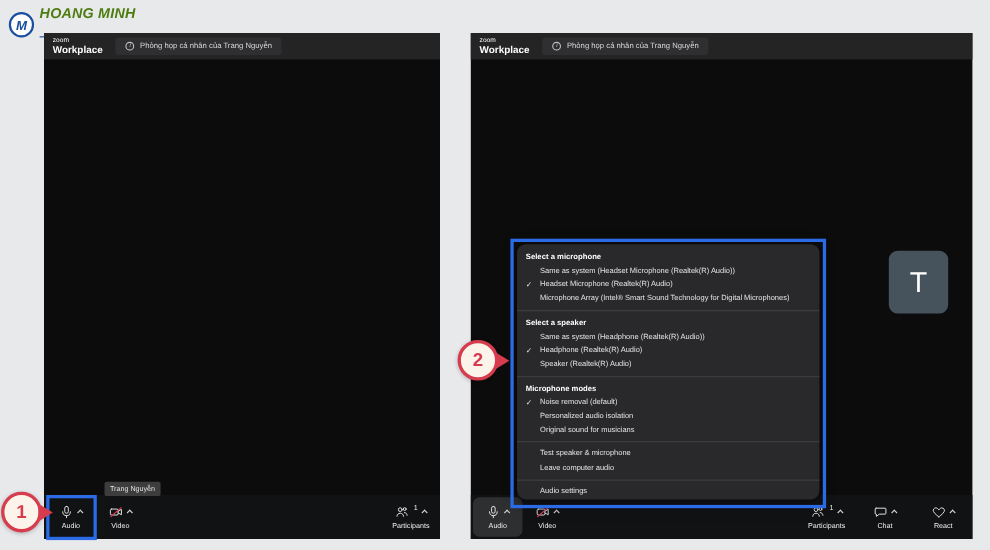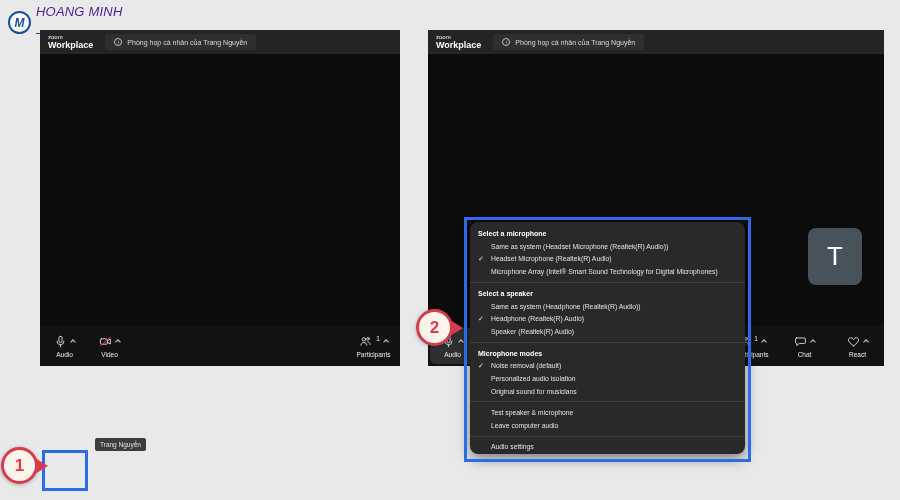--- a/index.html
+++ b/index.html
@@ -4,28 +4,28 @@
 <style>
   * { margin:0; padding:0; box-sizing:border-box; }
   body { background:#cfd0d2; font-family:"Liberation Sans", sans-serif; }
   #screen { position:relative; width:900px; height:500px; background:#e8e9ea; overflow:hidden; }
 
   
   .logo { position:absolute; left:8px; top:4px; display:flex; align-items:center; gap:5px; }
   .logo-mark { width:23px; height:23px; border:2px solid #1a4fa0; border-radius:50%;
                display:flex; align-items:center; justify-content:center;
                color:#1a4fa0; font-weight:bold; font-style:italic; font-size:12px; background:#fff; }
-  .logo-name { font-size:13px; font-weight:normal; font-style:italic; color:#4c1d95;
+  .logo-name { font-size:13px; font-weight:bold; font-style:italic; color:#4d7c0f;
                border-bottom:1.5px solid #1a4fa0; padding-bottom:14px; letter-spacing:.2px; }
   .logo-tag { display:flex; align-items:center; justify-content:center; gap:3px; margin-top:1px; }
   .logo-tag span { font-size:5px; color:#7d90ad; font-style:italic; }
   .logo-tag i { display:block; width:10px; height:1px; background:#7d90ad; }
 
   
-  .panel { position:absolute; top:30px; height:336px; background:#0c0c0c; }
+  .panel { position:absolute; top:30px; height:460px; background:#0c0c0c; }
   .panel.left  { left:40px;  width:360px; }
   .panel.right { left:428px; width:456px; }
 
   .topbar { position:absolute; top:0; left:0; right:0; height:24px; background:#242424;
             display:flex; align-items:center; gap:12px; padding-left:8px; z-index:2; }
   .appname { line-height:1; color:#fff; }
   .appname .z { font-size:6px; display:block; margin-bottom:1px; }
   .appname .w { font-size:9px; font-weight:600; display:block; }
   .title-pill { display:flex; align-items:center; gap:5px; background:#2f2f31;
                 border-radius:3px; padding:4px 9px; }

